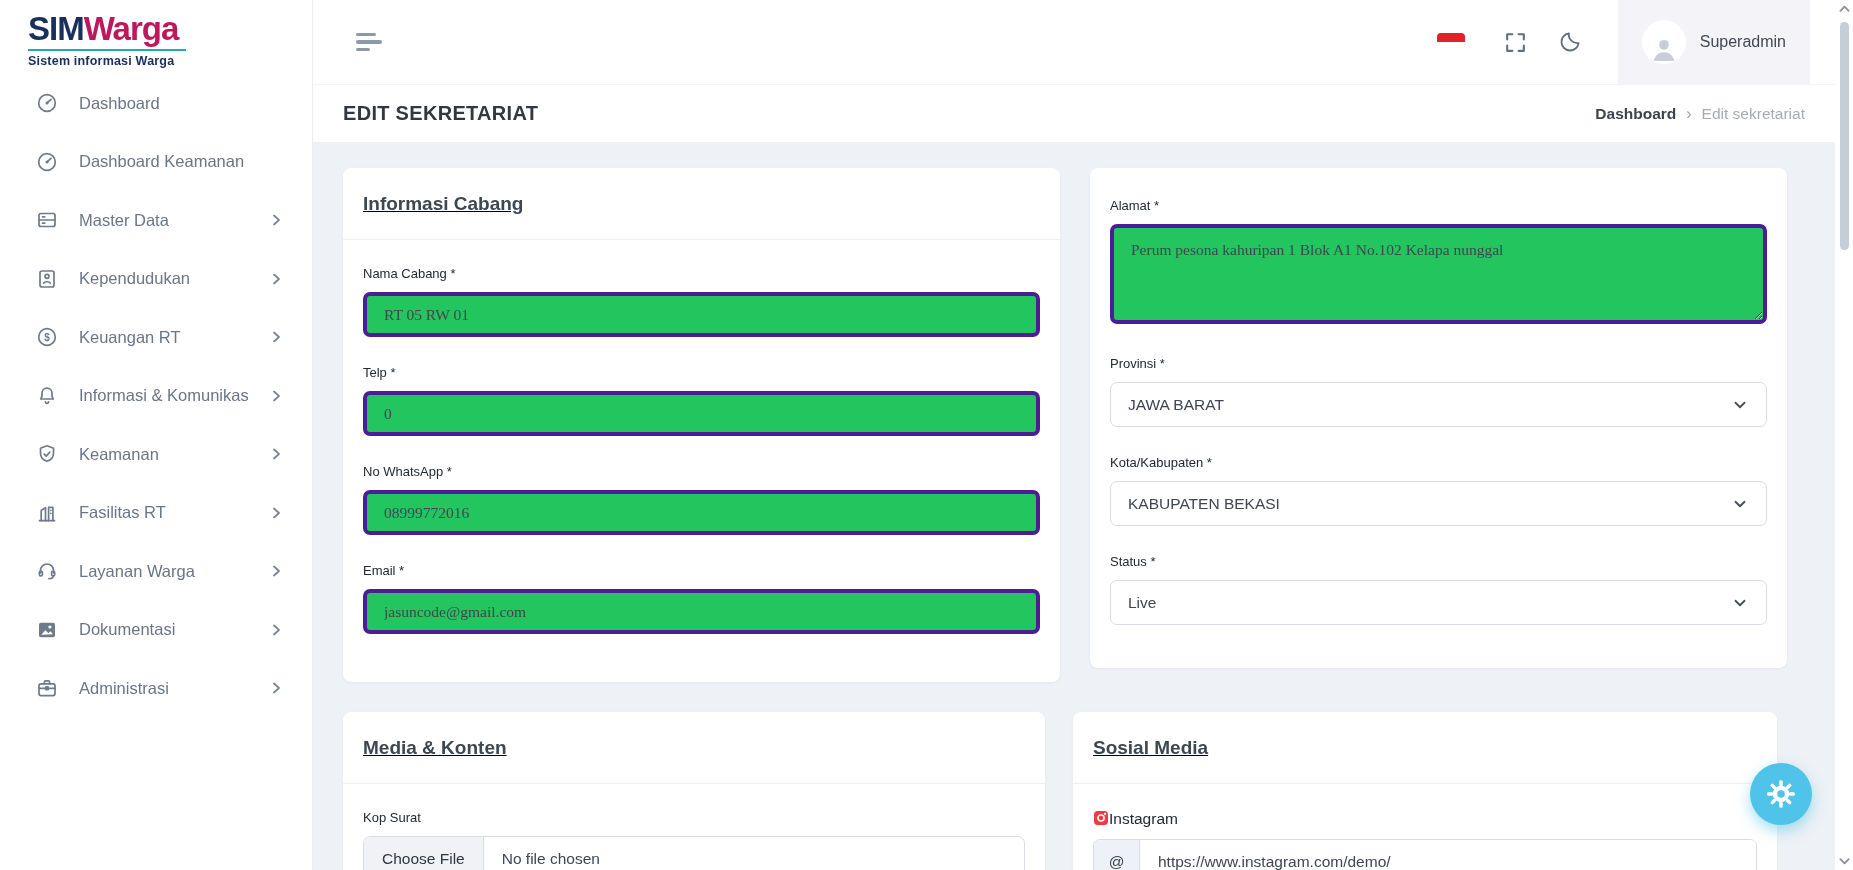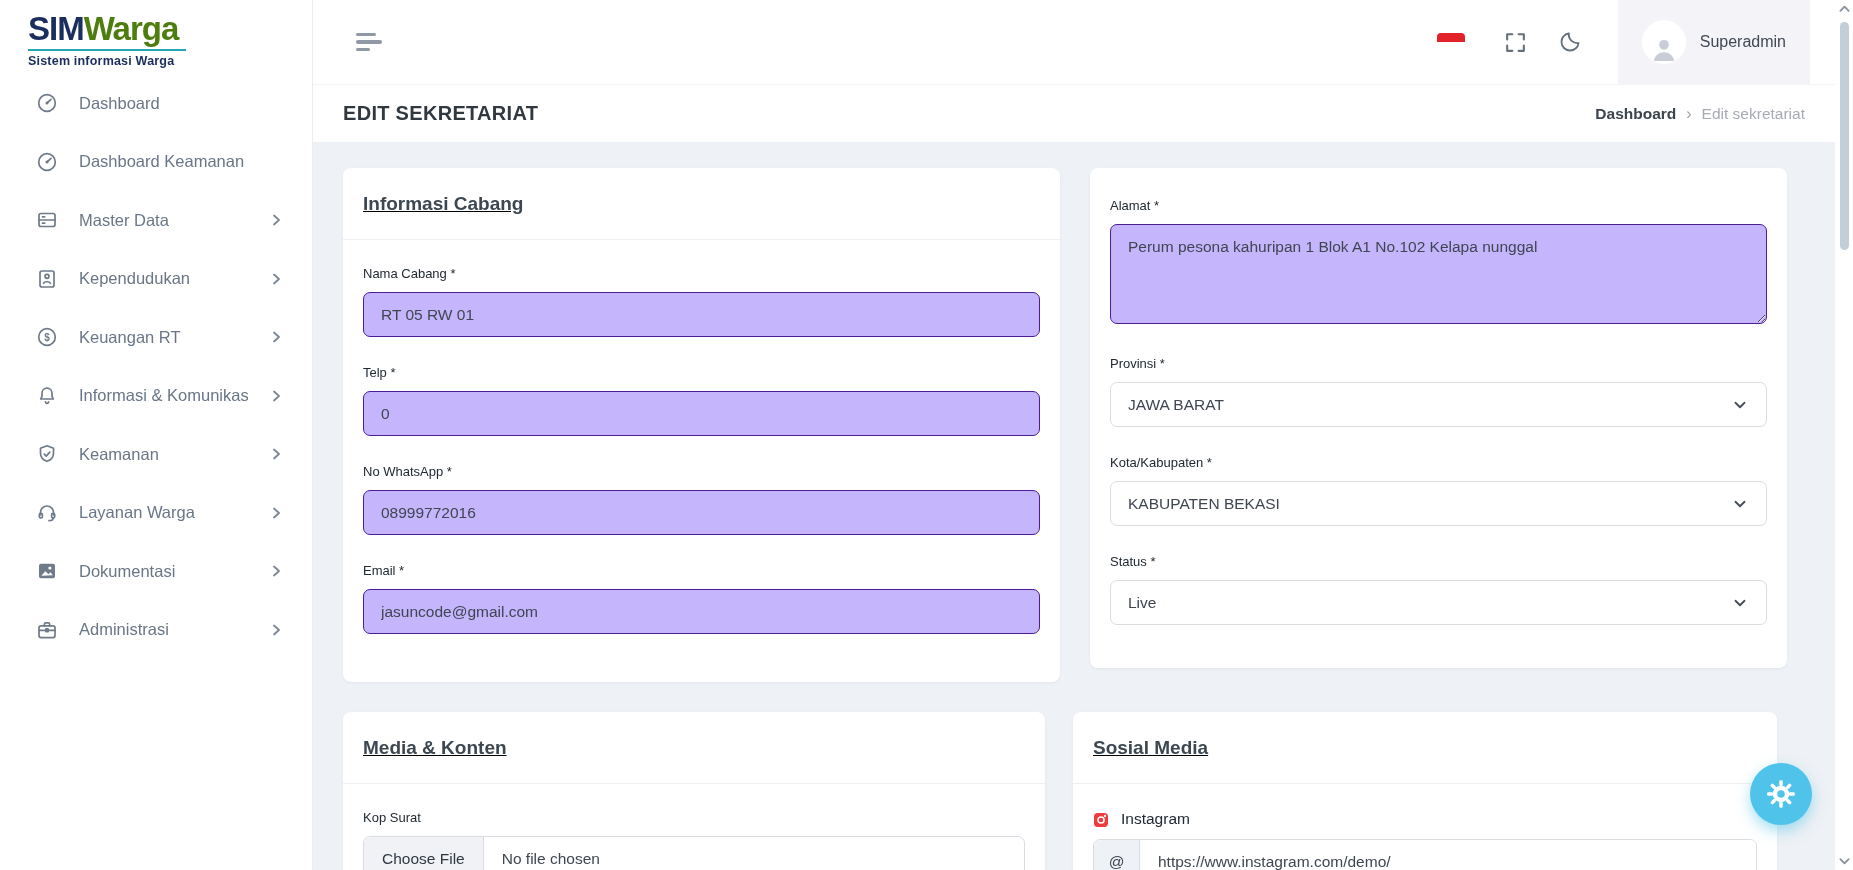--- a/index.html
+++ b/index.html
@@ -4,21 +4,21 @@
 <style>
   * { margin:0; padding:0; box-sizing:border-box; }
   html,body { width:1853px; height:870px; overflow:hidden; font-family:"Liberation Sans", sans-serif; background:#fff; }
   .app { position:relative; width:1853px; height:870px; }
 
   
   .sidebar { position:absolute; left:0; top:0; width:313px; height:870px; background:#fff; border-right:1px solid #ebedf1; z-index:10; }
   .logo-block { padding:10px 0 0 28px; cursor:pointer; }
   .logo-line { font-size:33px; font-weight:800; letter-spacing:-1px; line-height:38px; }
   .logo-sim { color:#1b2f5e; }
-  .logo-warga { color:#4d7c0f; }
+  .logo-warga { color:#be185d; }
   .logo-underline { width:158px; height:2px; background:#24a7b8; margin-top:1px; }
   .logo-tagline { font-size:12.5px; font-weight:700; color:#1b2f5e; margin-top:3px; letter-spacing:0.2px; }
   .nav { margin-top:6px; }
   .nav-item { display:flex; align-items:center; height:58.5px; padding:0 29px 0 36px; gap:21px; cursor:pointer; color:#6a7687; }
   .nav-item .icon { width:22px; height:22px; flex:none; display:flex; align-items:center; justify-content:center; }
   .nav-item .icon svg { stroke:#6f7b8a; stroke-width:1.7; fill:none; stroke-linecap:round; stroke-linejoin:round; }
   .nav-label { font-size:16.5px; white-space:nowrap; overflow:hidden; }
   .nav-chevron { margin-left:auto; flex:none; display:flex; }
   .nav-chevron svg { stroke:#7b8694; stroke-width:1.8; fill:none; stroke-linecap:round; stroke-linejoin:round; }
 
@@ -58,31 +58,31 @@
   .card-w3 { width:702px; }
   .card-w4 { width:704px; }
   .card-header { height:72px; display:flex; align-items:center; padding:0 20px; border-bottom:1px solid #eef0f3;text-decoration:underline; }
   .card-title { font-size:19px; font-weight:600; color:#3c4752; }
   .card-body { padding:26px 20px 20px; }
   .card-body-plain { padding:30px 20px 20px; }
 
   .form-group { margin-bottom:28px; }
   .form-group:last-child { margin-bottom:0; }
   .form-label { display:block; font-size:13px; font-weight:500; color:#222a33; margin-bottom:11px; }
-  .form-control { width:100%; height:45px; border:1px solid #4c1d95; border-radius:7px; padding:0 17px; font-size:15.5px; color:#3f4651; background:#c4b5fd; font-family:Liberation Sans, sans-serif; outline:none; }
+  .form-control { width:100%; height:45px; border:4px solid #4c1d95; border-radius:7px; padding:0 17px; font-size:15.5px; color:#3f4651; background:#22c55e; font-family:Liberation Serif, serif; outline:none; }
   textarea.form-control { height:100px; padding:11px 17px; resize:vertical; line-height:1.4; }
   .select { width:100%; height:45px; border:1px solid #d9dde3; border-radius:7px; padding:0 17px; display:flex; align-items:center; justify-content:space-between; cursor:pointer; background:#fff; }
   .select-value { font-size:15.5px; color:#3f4651; }
   .select svg { stroke:#454d57; stroke-width:2; fill:none; stroke-linecap:round; stroke-linejoin:round; }
 
   .file-group { display:flex; align-items:stretch; height:46px; border:1px solid #d9dde3; border-radius:7px; overflow:hidden; background:#fff; }
   .file-btn { background:#f0f2f5; border-right:1px solid #d9dde3; display:flex; align-items:center; padding:0 18px; font-size:15.5px; color:#2f3741; cursor:pointer; white-space:nowrap; }
   .file-status { display:flex; align-items:center; padding:0 18px; font-size:15.5px; color:#3f4651; }
 
-  .ig-label { display:flex; align-items:flex-end; gap:12px; font-size:15.5px; font-weight:500; color:#222a33; margin-bottom:11px; }
+  .ig-label { display:flex; align-items:flex-start; gap:0; font-size:15.5px; font-weight:500; color:#222a33; margin-bottom:11px; }
   .input-group { display:flex; align-items:stretch; height:46px; border:1px solid #d9dde3; border-radius:7px; overflow:hidden; background:#fff; }
   .ig-prefix { width:46px; background:#eef1f5; border-right:1px solid #d9dde3; display:flex; align-items:center; justify-content:center; font-size:15.5px; color:#3f4651; }
   .input-group input { flex:1; border:none; outline:none; padding:0 18px; font-size:15.5px; color:#3f4651; font-family:"Liberation Sans", sans-serif; }
 
   
   .fab { position:absolute; right:41px; top:763px; width:62px; height:62px; border-radius:50%; background:#4fc3ea; display:flex; align-items:center; justify-content:center; cursor:pointer; box-shadow:0 6px 14px rgba(79,195,234,0.5); z-index:60; border:none; }
 
   
   .scroll-rail { position:absolute; right:0; top:0; bottom:0; width:18px; background:#fff; z-index:50; }
   .scroll-up, .scroll-down { position:absolute; left:3px; width:12px; display:flex; justify-content:center; cursor:pointer; }
@@ -200,20 +200,37 @@
             </svg>
         </span>
         <span class="nav-label">Keamanan</span>
         <span class="nav-chevron">
           <svg viewBox="0 0 14 16" width="14" height="16">
               <polyline points="5 3.5 10 8 5 12.5"></polyline>
             </svg>
         </span>
       </div>
 
+      <div class="nav-item">
+        <span class="icon">
+          <svg viewBox="0 0 22 22" width="22" height="22">
+              <path d="M3.5 18.7h15"></path>
+              <path d="M5.2 18.7V8.4l4.3-2.6v12.9"></path>
+              <path d="M12.6 18.7V5.3h4.3v13.4"></path>
+              <path d="M14.8 8.3h.01"></path>
+              <path d="M14.8 11.3h.01"></path>
+            </svg>
+        </span>
+        <span class="nav-label">Fasilitas RT</span>
+        <span class="nav-chevron">
+          <svg viewBox="0 0 14 16" width="14" height="16">
+              <polyline points="5 3.5 10 8 5 12.5"></polyline>
+            </svg>
+        </span>
+      </div>
 
       <div class="nav-item">
         <span class="icon">
           <svg viewBox="0 0 22 22" width="22" height="22">
               <path d="M4.5 12.8v-2.3a6.5 6.5 0 0 1 13 0v2.3"></path>
               <rect x="3.3" y="11.3" width="3.1" height="4.6" rx="1.5"></rect>
               <rect x="15.6" y="11.3" width="3.1" height="4.6" rx="1.5"></rect>
               <path d="M17.2 16c0 1.9-2.1 2.7-4.2 2.7"></path>
             </svg>
         </span>

